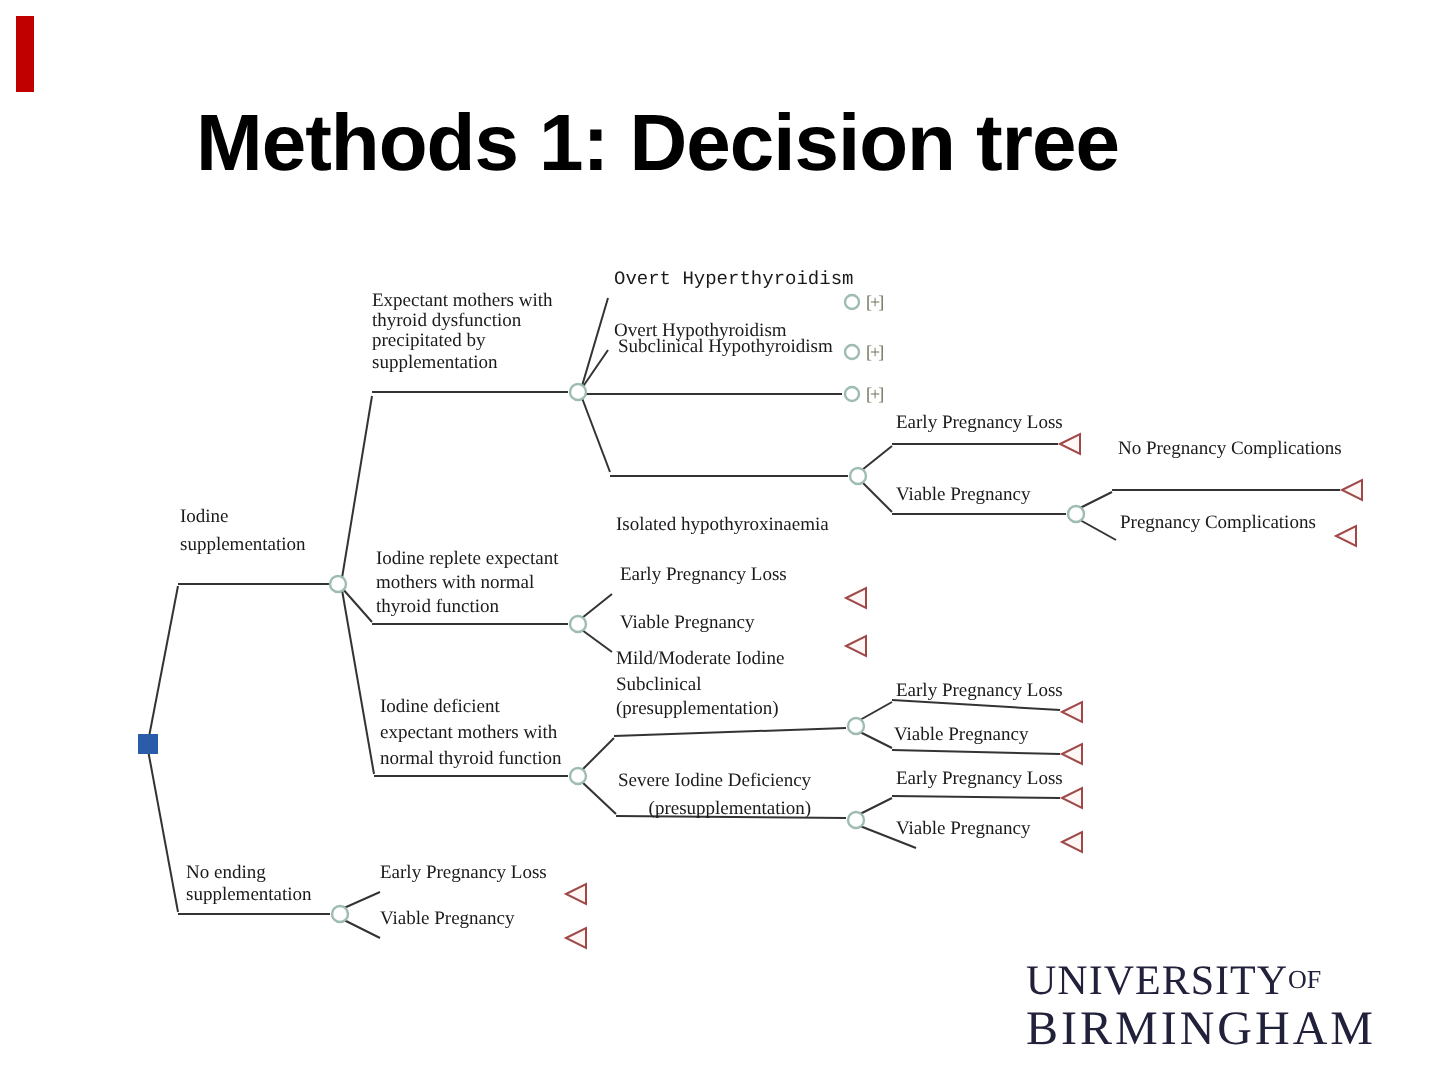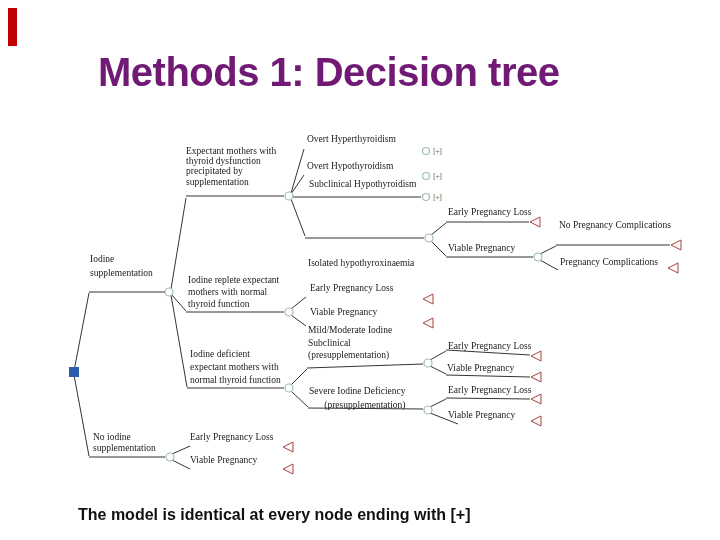--- a/index.html
+++ b/index.html
@@ -1,21 +1,21 @@
 <!DOCTYPE html>
 <html><head>
 <meta charset="utf-8">
 <style>
   html,body{margin:0;padding:0;background:#fff;}
   #slide{position:relative;width:720px;height:540px;background:#ffffff;overflow:hidden;
          font-family:"Liberation Sans",sans-serif;}
   #accent-bar{position:absolute;left:8px;top:8px;width:9px;height:38px;background:#C00000;}
   #title{position:absolute;left:98px;top:50px;width:560px;
          font-family:"Liberation Sans",sans-serif;font-weight:700;font-size:40px;
-         color:#701a75;letter-spacing:-0.5px;}
+         color:#000000;letter-spacing:-0.5px;}
   #tree-svg{position:absolute;left:0;top:0;}
   .tree-label{position:absolute;font-family:"Liberation Serif",serif;font-size:9.5px;
               color:#1a1a1a;white-space:pre-line;line-height:11px;}
   .clone-marker{position:absolute;font-family:"Liberation Serif",serif;font-size:9px;
               color:#73735c;letter-spacing:-1px;}
   #footnote{position:absolute;left:78px;top:506px;font-family:"Liberation Sans",sans-serif;
             font-weight:700;font-size:16px;color:#111;}
   #logo{position:absolute;left:513px;top:480px;width:200px;color:#21213B;
         font-family:"Liberation Serif",serif;line-height:1;}
   #logo .l1{font-size:21px;letter-spacing:0.5px;}
@@ -111,36 +111,36 @@
       <path d="M531 377 l10 -5 v10 z"></path>
       <path d="M531 399 l10 -5 v10 z"></path>
       <path d="M531 421 l10 -5 v10 z"></path>
       <path d="M283 447 l10 -5 v10 z"></path>
       <path d="M283 469 l10 -5 v10 z"></path>
     </g>
   </svg>
 
   <div class="tree-label" style="left:90px;top:252px;line-height:14px;">Iodine
 supplementation</div>
-  <div class="tree-label" style="left:93px;top:432px;line-height:10.5px;">No iodine
+  <div class="tree-label" style="left:93px;top:432px;line-height:10.5px;">No ending
 supplementation</div>
   <div class="tree-label" style="left:186px;top:146px;line-height:10.2px;">Expectant mothers with
 thyroid dysfunction
 precipitated by
 supplementation</div>
   <div class="tree-label" style="left:190px;top:348px;line-height:13px;">Iodine deficient
 expectant mothers with
 normal thyroid function</div>
   <div class="tree-label" style="left:188px;top:274px;line-height:12.2px;">Iodine replete expectant
 mothers with normal
 thyroid function</div>
 
-  <div class="tree-label" style="left:307px;top:134px;">Overt Hyperthyroidism</div>
+  <div class="tree-label" style="left:307px;top:134px;font-family:Liberation Mono, monospace;">Overt Hyperthyroidism</div>
   <div class="tree-label" style="left:307px;top:161px;">Overt Hypothyroidism</div>
-  <div class="tree-label" style="left:309px;top:179px;">Subclinical Hypothyroidism</div>
+  <div class="tree-label" style="left:309px;top:169px;">Subclinical Hypothyroidism</div>
   <div class="tree-label" style="left:308px;top:220px;margin-top:38px;">Isolated hypothyroxinaemia</div>
 
   <div class="tree-label" style="left:448px;top:207px;">Early Pregnancy Loss</div>
   <div class="tree-label" style="left:448px;top:243px;">Viable Pregnancy</div>
   <div class="tree-label" style="left:559px;top:220px;">No Pregnancy Complications</div>
   <div class="tree-label" style="left:560px;top:257px;text-align:right;">Pregnancy Complications</div>
 
   <div class="tree-label" style="left:310px;top:283px;">Early Pregnancy Loss</div>
   <div class="tree-label" style="left:310px;top:307px;">Viable Pregnancy</div>
 
@@ -155,16 +155,21 @@
   <div class="tree-label" style="left:448px;top:385px;">Early Pregnancy Loss</div>
   <div class="tree-label" style="left:448px;top:410px;">Viable Pregnancy</div>
 
   <div class="tree-label" style="left:190px;top:432px;">Early Pregnancy Loss</div>
   <div class="tree-label" style="left:190px;top:455px;">Viable Pregnancy</div>
 
   <span class="clone-marker" style="left:433px;top:146px;">[+]</span>
   <span class="clone-marker" style="left:433px;top:171px;">[+]</span>
   <span class="clone-marker" style="left:433px;top:192px;">[+]</span>
 
-  <div id="footnote">The model is identical at every node ending with [+]</div>
 
+  <div id="logo">
+    <div class="l1">
+      <span>UNIVERSITY</span><span class="of">OF</span>
+    </div>
+    <div class="l2">BIRMINGHAM</div>
+  </div>
 
 </div>
 
 </body></html>

